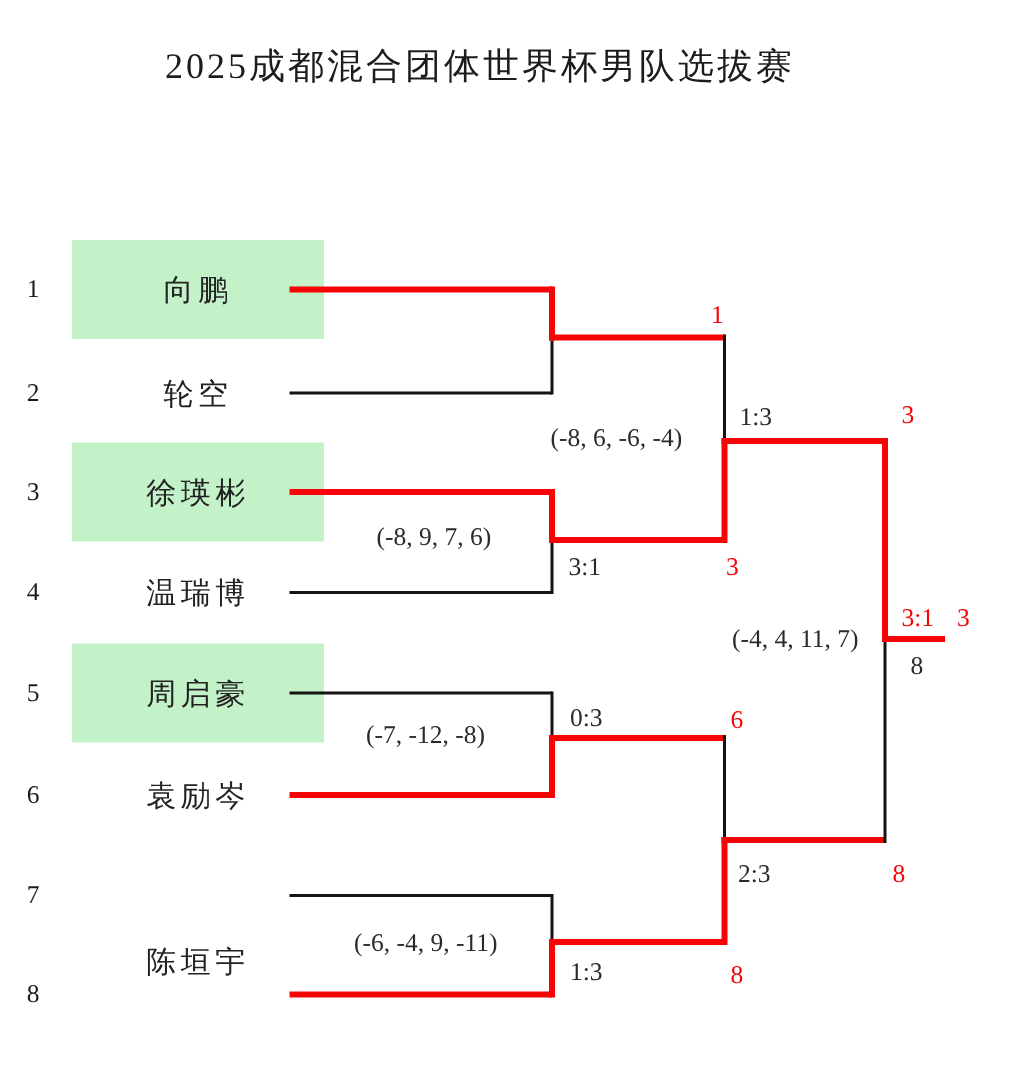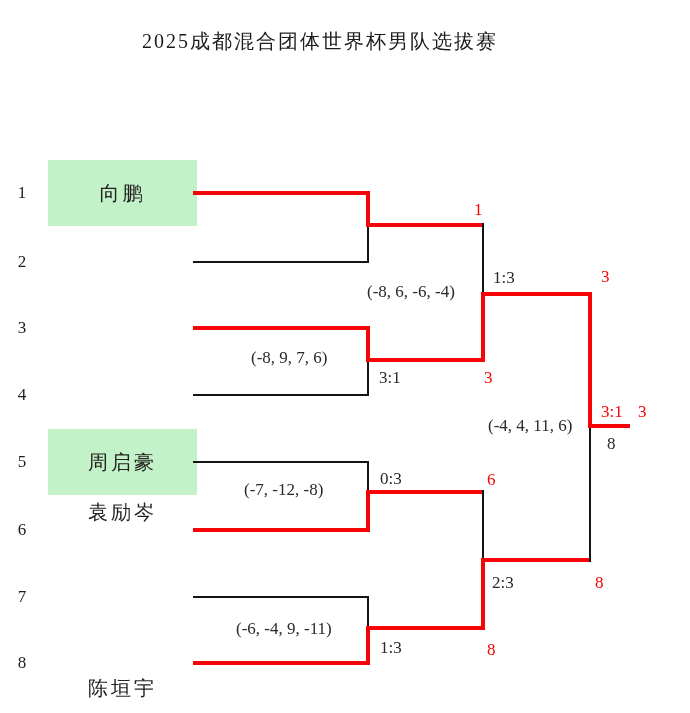--- a/index.html
+++ b/index.html
@@ -2,28 +2,28 @@
 <html style="--red: #f70406; --line: #141414; --text: #2a2a2a; --box_green: #c4f2c8;"><head>
 <meta charset="utf-8">
 <style>
   html,body{margin:0;padding:0;background:#ffffff;}
   .canvas{
     position:relative;width:690px;height:713px;background:#fff;overflow:hidden;
     font-family:"Liberation Serif","DejaVu Serif",serif;color:var(--text);
   }
   .title{
     position:absolute;top:28px;left:0;right:0;text-align:center;
-    padding-right:50px;font-size:20px;letter-spacing:2px;color:#1c1c1c;
+    padding-right:50px;font-size:24px;letter-spacing:2px;color:#1c1c1c;
   }
   .seed{
     position:absolute;left:12px;width:20px;text-align:center;
     font-size:17px;color:#1c1c1c;
   }
   .pname{
-    position:absolute;left:48px;width:149px;display:flex;
+    position:absolute;left:48px;width:168px;display:flex;
     align-items:center;justify-content:center;
     font-size:20px;letter-spacing:3px;color:#222;
   }
   .pname.boxed{height:66px;background:var(--box_green);}
   .pname.plain{height:24px;}
   .hline{position:absolute;height:2px;background:var(--line);}
   .hline.red{height:4px;background:var(--red);}
   .vline{position:absolute;width:2px;background:var(--line);}
   .vline.red{width:4px;background:var(--red);}
   .lbl{position:absolute;font-size:17px;color:var(--text);white-space:nowrap;}
@@ -39,23 +39,26 @@
   <div class="seed" style="top:183px">1</div>
   <div class="seed" style="top:252px">2</div>
   <div class="seed" style="top:318px">3</div>
   <div class="seed" style="top:385px">4</div>
   <div class="seed" style="top:452px">5</div>
   <div class="seed" style="top:520px">6</div>
   <div class="seed" style="top:587px">7</div>
   <div class="seed" style="top:653px">8</div>
 
   <div class="pname boxed" style="top:160px">向鹏</div>
+  <div class="pname plain" style="top:250px">轮空</div>
+  <div class="pname boxed" style="top:295px">徐瑛彬</div>
+  <div class="pname plain" style="top:383px">温瑞博</div>
   <div class="pname boxed" style="top:429px">周启豪</div>
-  <div class="pname plain" style="top:500px">袁励岑</div>
-  <div class="pname plain" style="top:676px">陈垣宇</div>
+  <div class="pname plain" style="top:518px">袁励岑</div>
+  <div class="pname plain" style="top:629px">陈垣宇</div>
 
   <div class="hline red" style="left:193px;top:191px;width:175px"></div>
   <div class="hline" style="left:193px;top:261px;width:175px"></div>
   <div class="hline red" style="left:193px;top:326px;width:175px"></div>
   <div class="hline" style="left:193px;top:394px;width:175px"></div>
   <div class="hline" style="left:193px;top:461px;width:175px"></div>
   <div class="hline red" style="left:193px;top:528px;width:175px"></div>
   <div class="hline" style="left:193px;top:596px;width:175px"></div>
   <div class="hline red" style="left:193px;top:661px;width:175px"></div>
 
@@ -103,16 +106,16 @@
 
   <div class="lbl" style="left:367px;top:282px">(-8, 6, -6, -4)</div>
   <div class="lbl" style="left:493px;top:268px">1:3</div>
   <div class="lbl red" style="left:601px;top:267px">3</div>
 
   <div class="lbl" style="left:492px;top:573px">2:3</div>
   <div class="lbl red" style="left:595px;top:573px">8</div>
 
   <div class="lbl red" style="left:601px;top:402px">3:1</div>
   <div class="lbl red" style="left:638px;top:402px">3</div>
-  <div class="lbl" style="left:488px;top:416px">(-4, 4, 11, 6)</div>
+  <div class="lbl" style="left:488px;top:416px">(-4, 4, 11, 7)</div>
   <div class="lbl" style="left:607px;top:434px">8</div>
 
 </div>
 
 </body></html>

